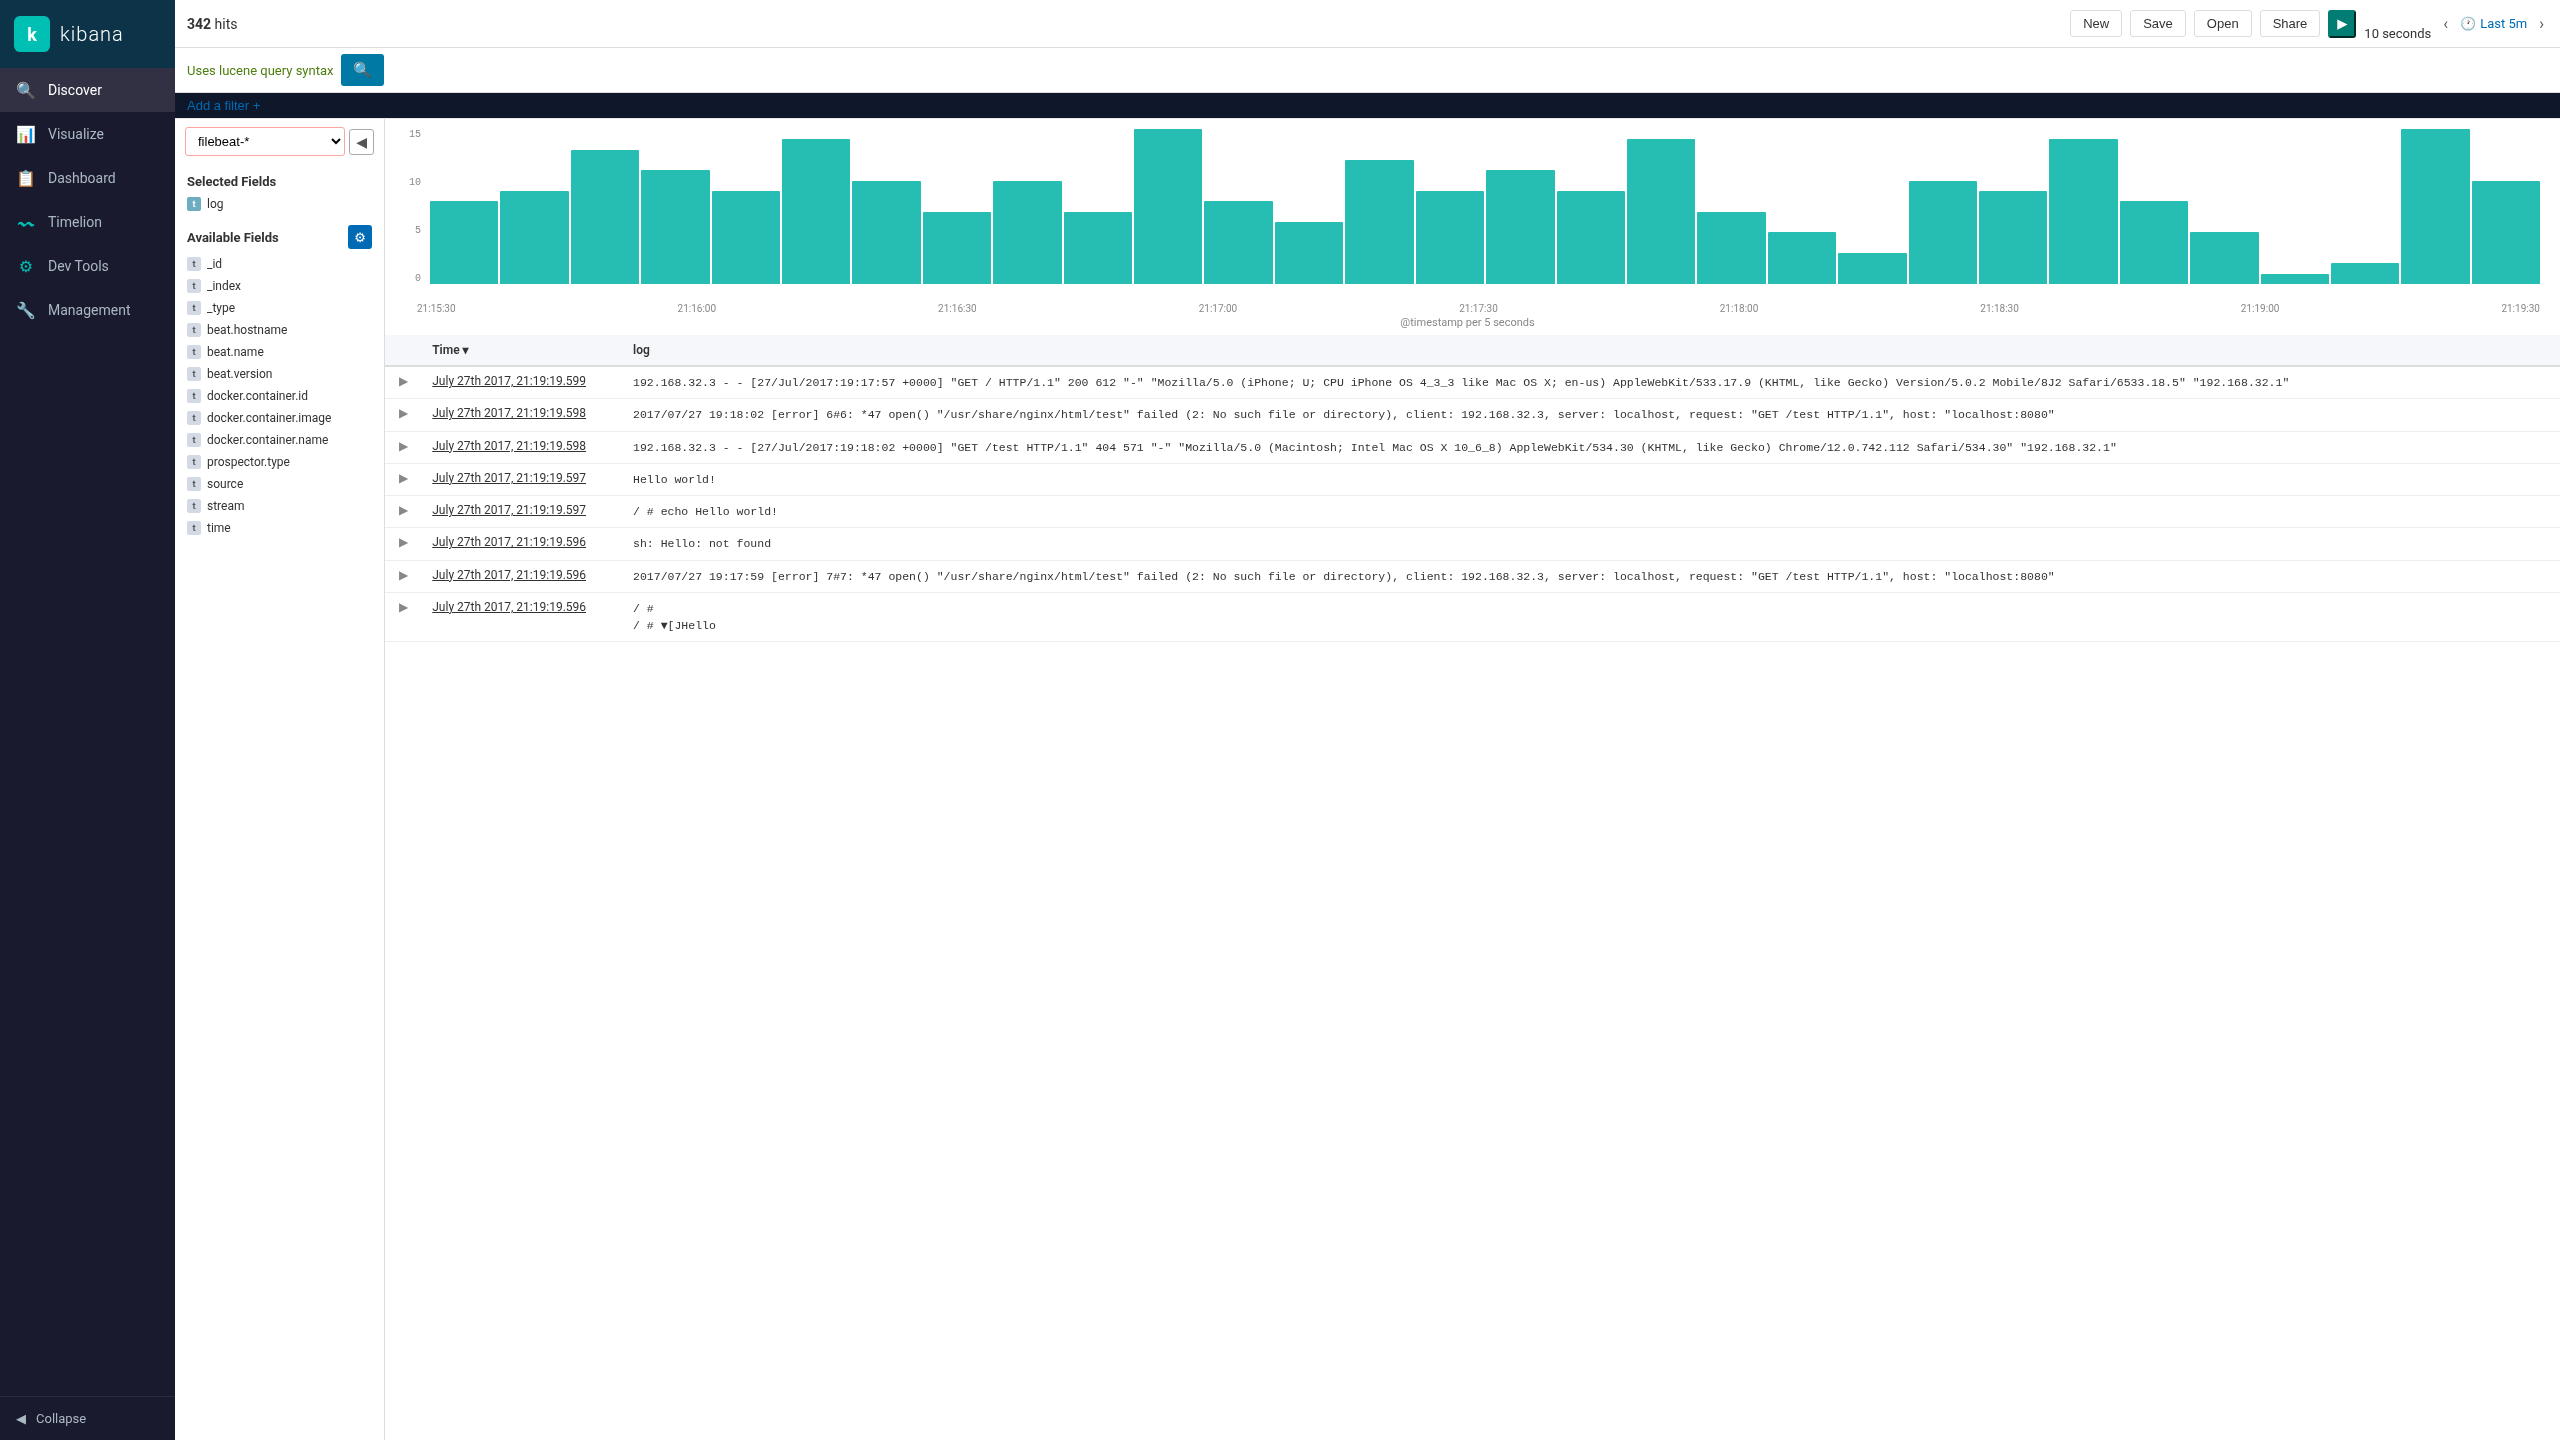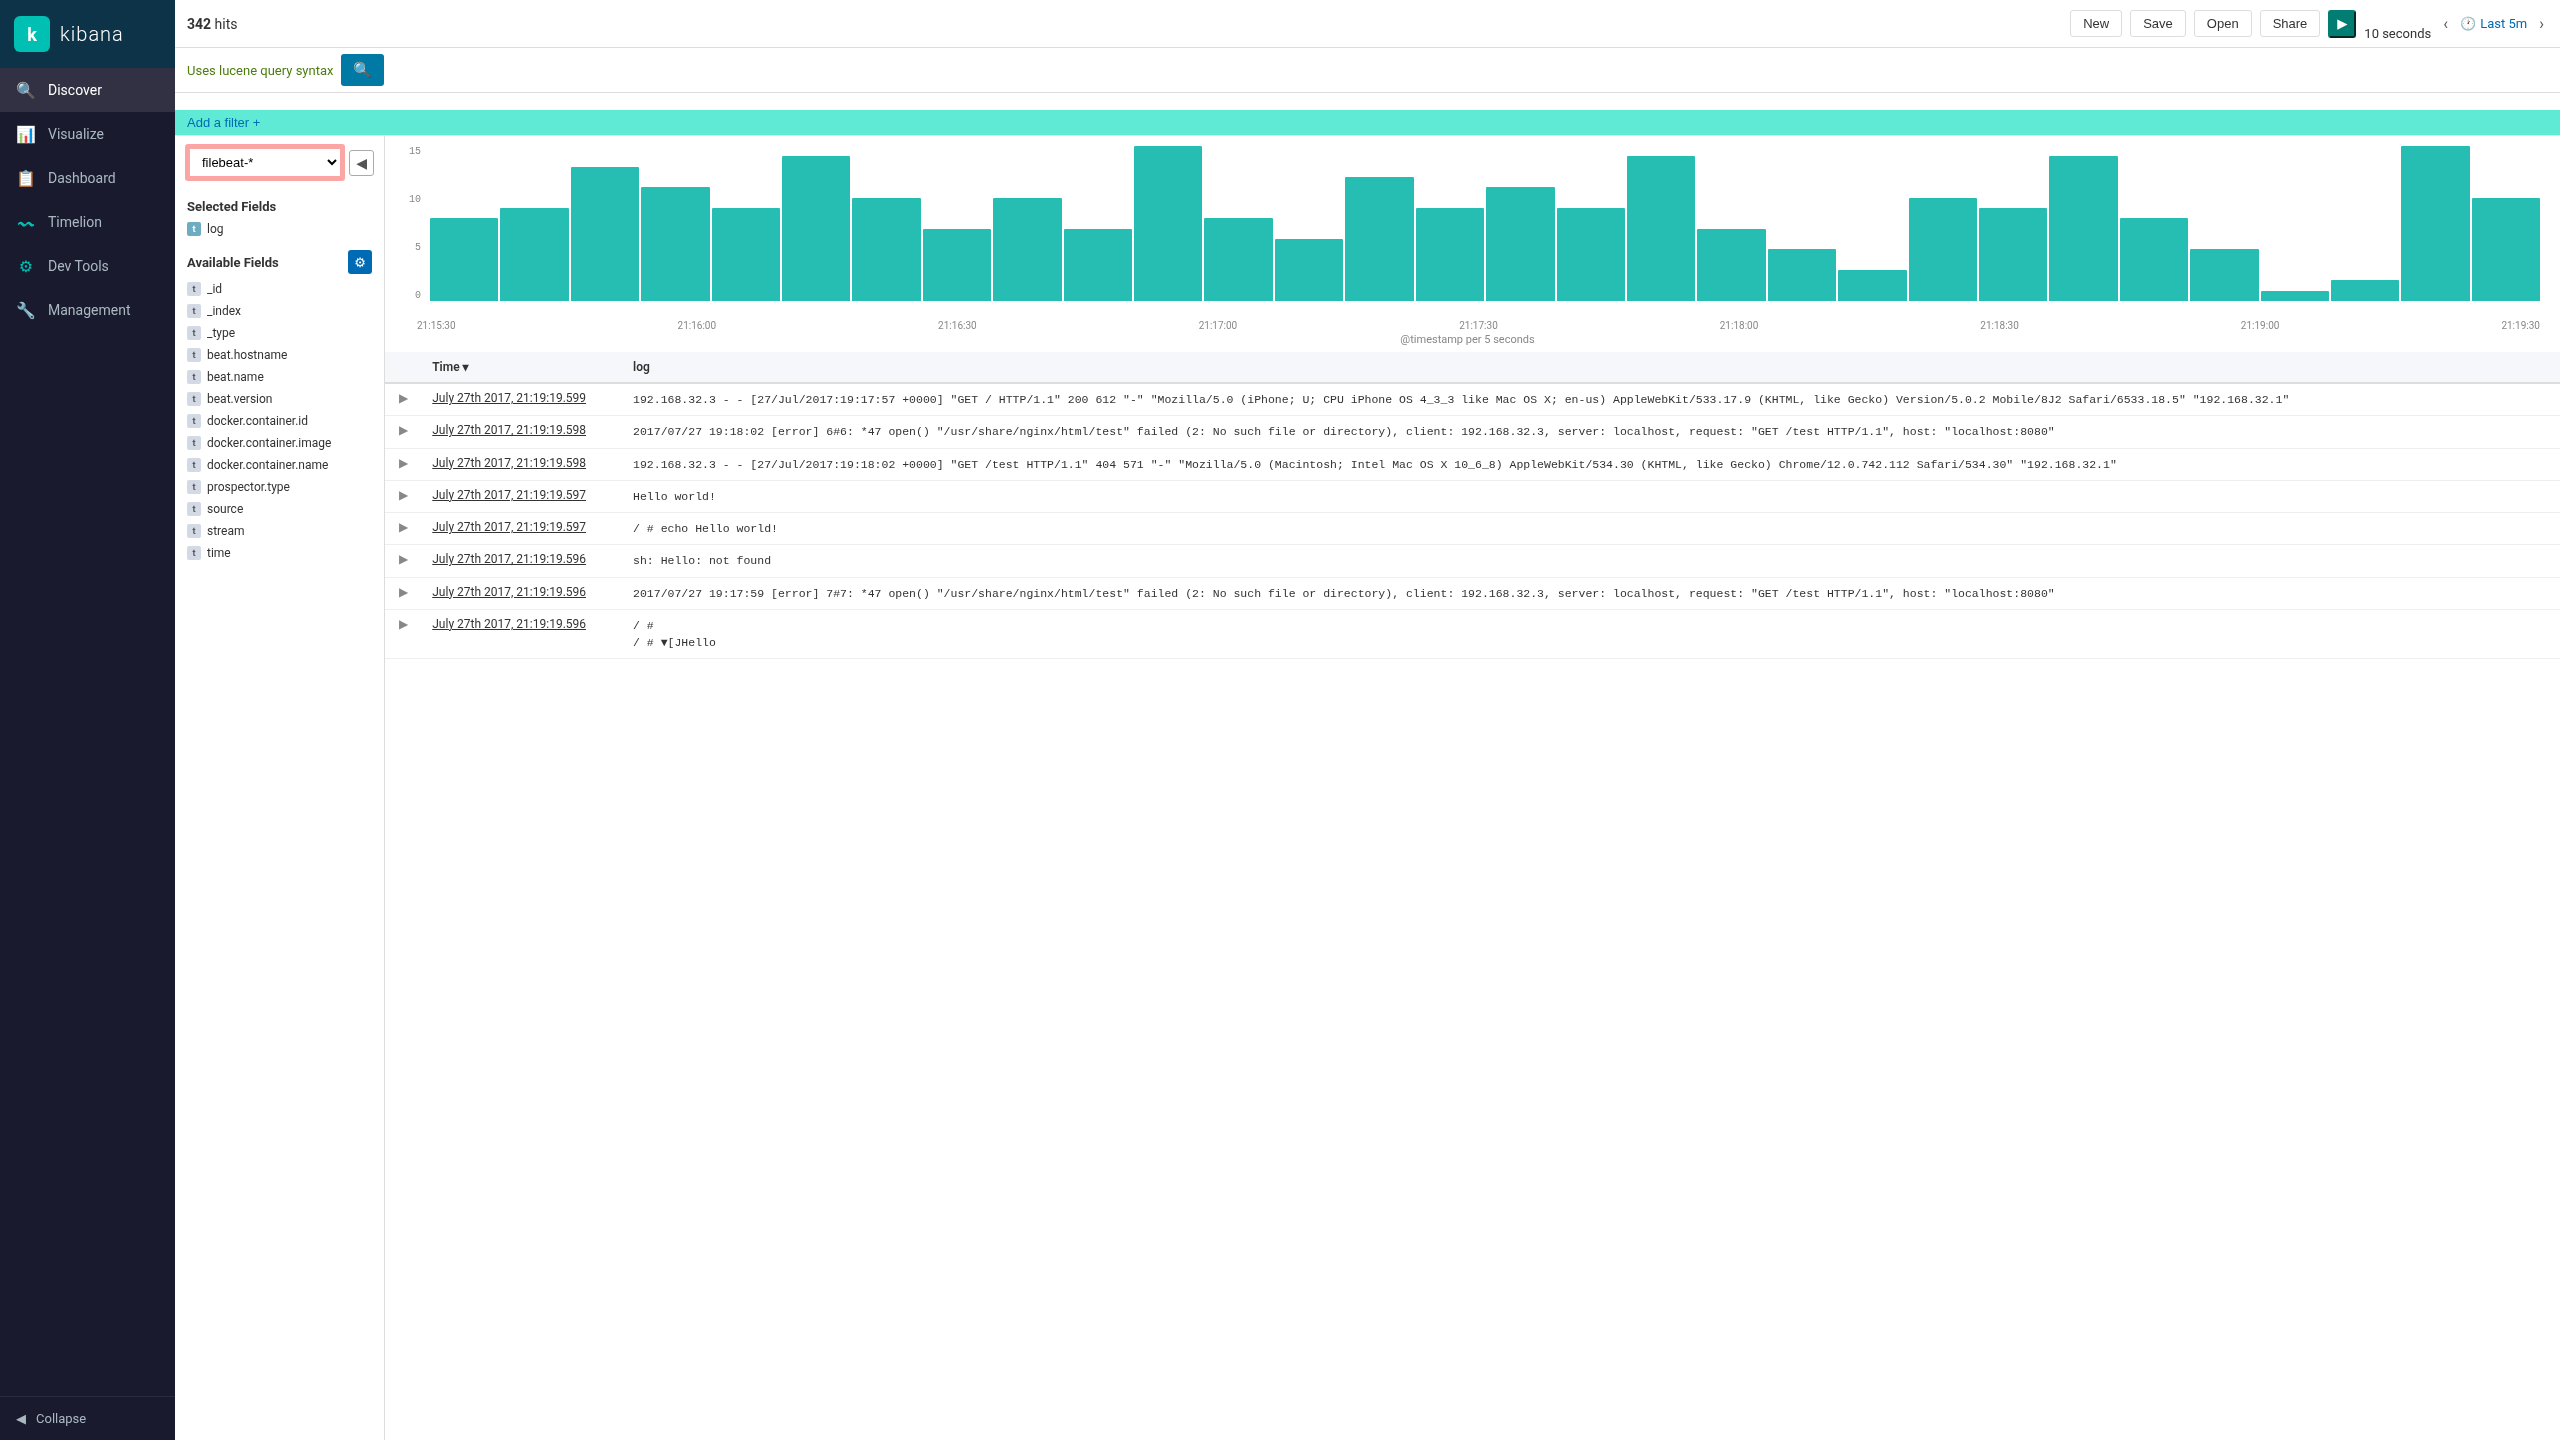--- a/index.html
+++ b/index.html
@@ -129,23 +129,22 @@
       background: #0079a5;
       border: none;
       color: white;
       padding: 7px 12px;
       border-radius: 3px;
       cursor: pointer;
       font-size: 15px;
     }
     #filter-bar {
       padding: 5px 12px;
-      background: #5eead4;
+      background: #0f172a;
       border-bottom: 1px solid #e8e8e8;
-      margin-top: 17px;
     }
     #add-filter-btn {
       background: none; border: none; color: #006bb4; cursor: pointer; font-size: 13px;
     }
 
     
     #content {
       display: flex;
       flex: 1;
       overflow: hidden;
@@ -161,21 +160,21 @@
       padding-bottom: 20px;
     }
     #index-select {
       margin: 8px 10px;
       display: flex;
       align-items: center;
     }
     #index-select select {
       flex: 1;
       padding: 5px 8px;
-      border: 5px solid #fca5a5;
+      border: 1px solid #fca5a5;
       border-radius: 3px;
       font-size: 13px;
       background: #fff;
     }
     #back-btn {
       margin-left: 4px;
       background: none;
       border: 1px solid #aaa;
       border-radius: 3px;
       padding: 4px 6px;

